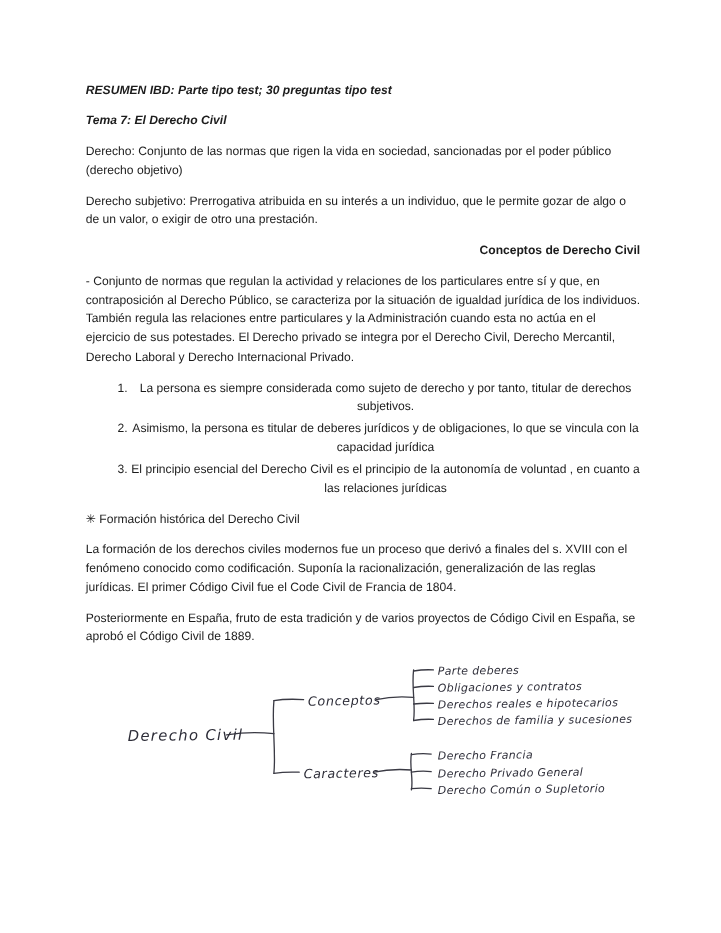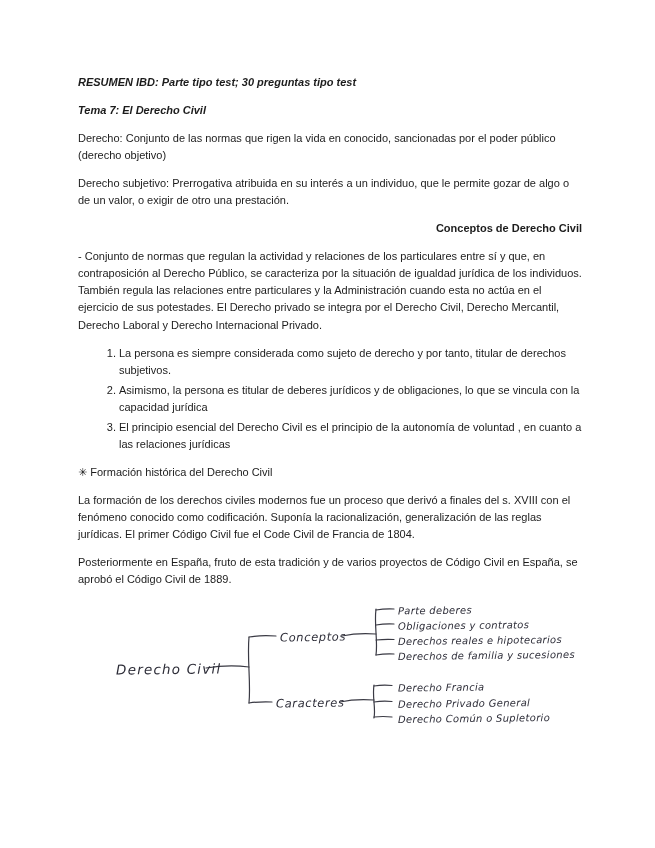--- a/index.html
+++ b/index.html
@@ -11,42 +11,42 @@
   }
   .page {
     position: absolute; left: 78px; top: 74px; width: 504px;
     font-size: 11px; line-height: 1.55;
   }
   p { margin: 0 0 11px 0; }
   .bi { font-weight: bold; font-style: italic; }
   .b  { font-weight: bold; text-align: right; }
   .it { }
   ol { margin: 0 0 11px 0; padding-left: 41px; }
-  ol li { margin-bottom: 3px; }
+  ol li { margin-bottom: 3px; text-align: center; }
 
   
   .diagram { position: relative; height: 152px; margin-top: 8px; }
   .connectors { position: absolute; left: 0; top: 0; }
   .hw {
     position: absolute; font-family: "DejaVu Sans", sans-serif;
     font-style: italic; color: #2d2d38; white-space: nowrap;
   }
   .hw-root   { font-size: 13.5px; letter-spacing: 1.2px; transform: rotate(-0.6deg); }
   .hw-branch { font-size: 11.5px; letter-spacing: 0.6px; transform: rotate(-1deg); }
   .hw-item   { font-size: 10px;  letter-spacing: 0.3px; transform: rotate(-0.7deg); }
 </style>
 </head>
 <body>
 
 <div class="page">
 
   <p class="bi">RESUMEN IBD: Parte tipo test; 30 preguntas tipo test</p>
   <p class="bi">Tema 7: El Derecho Civil</p>
 
-  <p>Derecho: Conjunto de las normas que rigen la vida en conocido, sancionadas por el poder público (derecho objetivo)</p>
+  <p>Derecho: Conjunto de las normas que rigen la vida en sociedad, sancionadas por el poder público (derecho objetivo)</p>
 
   <p>Derecho subjetivo: Prerrogativa atribuida en su interés a un individuo, que le permite gozar de algo o de un valor, o exigir de otro una prestación.</p>
 
   <p class="b">Conceptos de Derecho Civil</p>
 
   <p>- Conjunto de normas que regulan la actividad y relaciones de los particulares entre sí y que, en contraposición al Derecho Público, se caracteriza por la situación de igualdad jurídica de los individuos. También regula las relaciones entre particulares y la Administración cuando esta no actúa en el ejercicio de sus potestades. El Derecho privado se integra por el Derecho Civil, Derecho Mercantil, Derecho Laboral y Derecho Internacional Privado.</p>
 
 
   <ol>
     <li>La persona es siempre considerada como sujeto de derecho y por tanto, titular de derechos subjetivos.</li>

